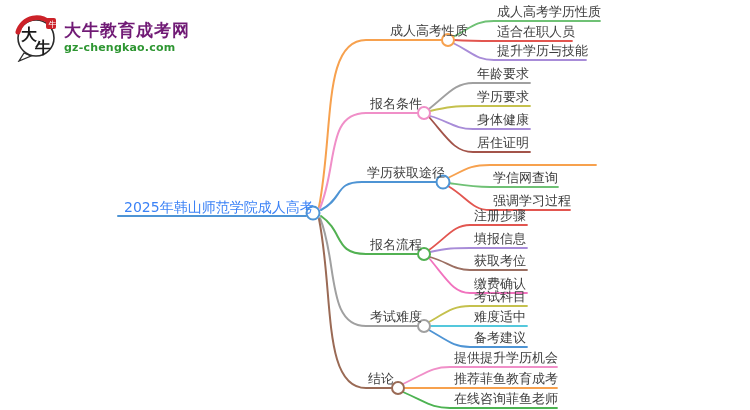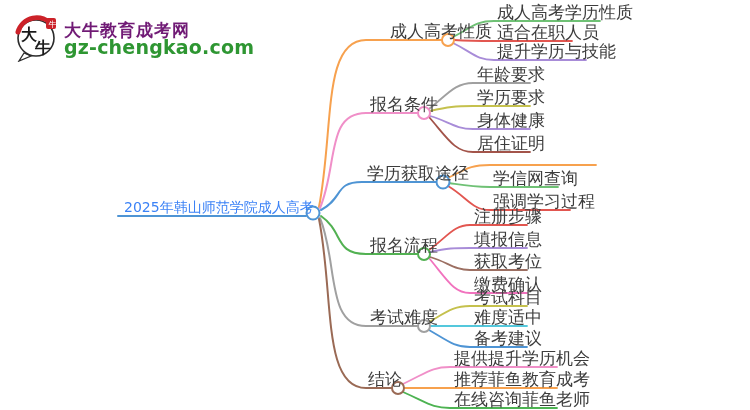--- a/index.html
+++ b/index.html
@@ -15,21 +15,21 @@
     overflow: hidden;
   }
   #connectors {
     position: absolute;
     left: 0; top: 0;
   }
   .node-label {
     position: absolute;
     height: 16px;
     line-height: 16px;
-    font-size: 17px;
+    font-size: 13px;
     color: #3d3d3d;
     white-space: nowrap;
     letter-spacing: 0px;
   }
   .root-label {
     font-size: 14px;
     height: 18px;
     line-height: 18px;
     color: #3b82f6;
   }
@@ -44,21 +44,21 @@
   .logo-icon { width: 48px; height: 50px; }
   .logo-text { margin-left: 4px; }
   .logo-title {
     font-size: 17px;
     font-weight: bold;
     color: #701a75;
     letter-spacing: 1px;
     line-height: 20px;
   }
   .logo-domain {
-    font-size: 19px;
+    font-size: 11px;
     font-weight: bold;
     color: #2e9632;
     line-height: 15px;
     letter-spacing: 0.2px;
   }
 </style>
 </head>
 <body>
 
 <div id="canvas">

